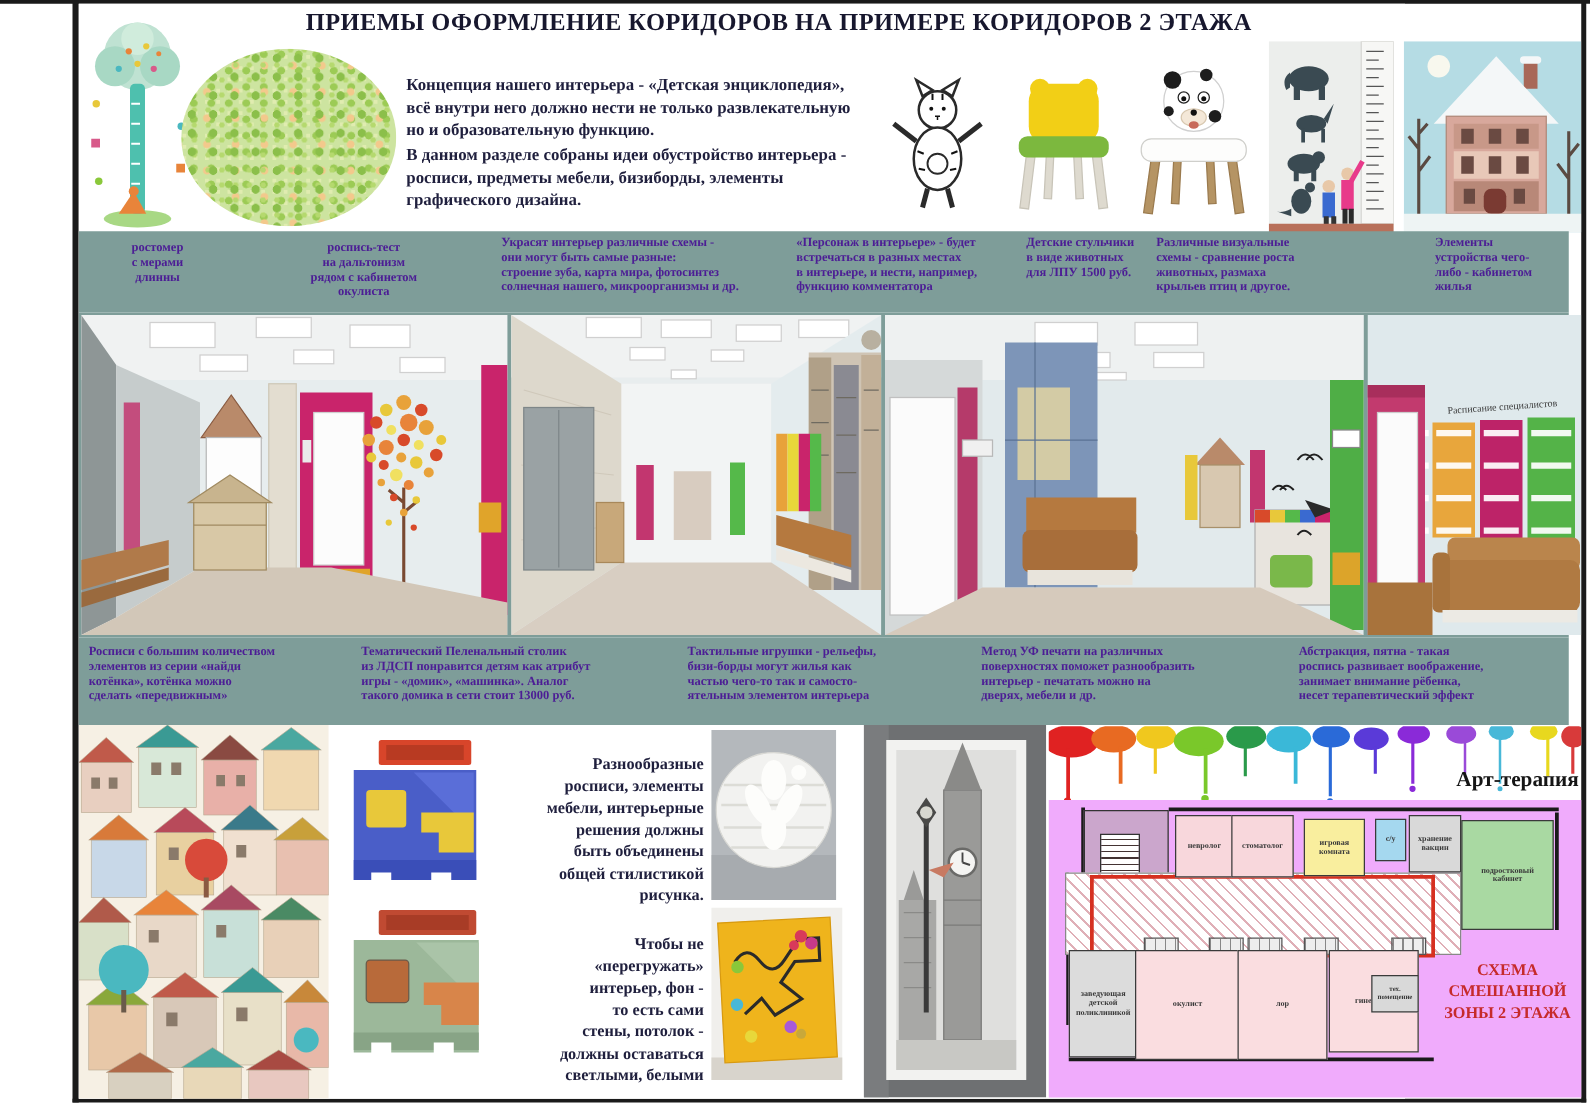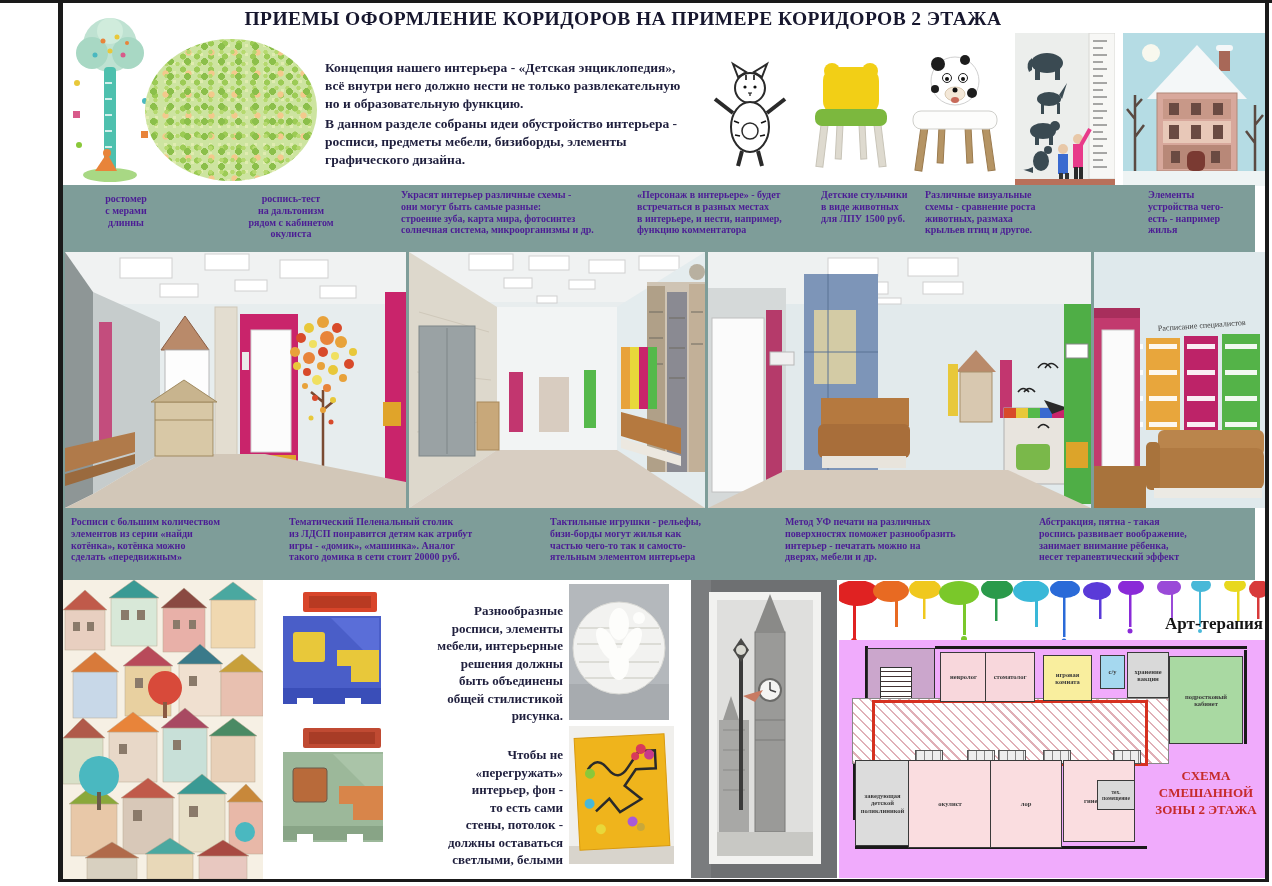--- a/index.html
+++ b/index.html
@@ -247,35 +247,35 @@
     <div class="cap center" style="left:8px;top:8px;width:110px">ростомер
 с мерами
 длинны</div>
     <div class="cap center" style="left:122px;top:8px;width:212px">роспись-тест
 на дальтонизм
 рядом с кабинетом
 окулиста</div>
     <div class="cap" style="left:338px;top:4px;width:300px">Украсят интерьер различные схемы -
 они могут быть самые разные:
 строение зуба, карта мира, фотосинтез
-солнечная система, микроорганизмы и др.</div>
+солнечная нашего, микроорганизмы и др.</div>
     <div class="cap" style="left:574px;top:4px;width:238px">«Персонаж в интерьере» - будет
 встречаться в разных местах
 в интерьере, и нести, например,
 функцию комментатора</div>
     <div class="cap" style="left:758px;top:4px;width:150px">Детские стульчики
 в виде животных
 для ЛПУ 1500 руб.</div>
     <div class="cap" style="left:862px;top:4px;width:222px">Различные визуальные
 схемы - сравнение роста
 животных, размаха
 крыльев птиц и другое.</div>
     <div class="cap" style="left:1085px;top:4px;width:105px">Элементы
 устройства чего-
-есть - например
+либо - кабинетом
 жилья</div>
   </div>
 
   <div class="abs teal" style="left:0;top:247px;width:1192px;height:260px"></div>
 
   <svg class="photo" style="left:2px" width="341" height="256" viewBox="0 0 341 256">
     <rect width="341" height="256" fill="#e7edee"></rect>
     <rect width="341" height="52" fill="#f0f2f2"></rect>
     <g fill="#fff" stroke="#d0d0d0">
       <rect x="55" y="6" width="52" height="20"></rect>
@@ -467,21 +467,21 @@
   </svg>
 
   <div class="band band2 teal">
     <div class="cap" style="left:8px;top:6px;width:218px">Росписи с большим количеством
 элементов из серии «найди
 котёнка», котёнка можно
 сделать «передвижным»</div>
     <div class="cap" style="left:226px;top:6px;width:276px">Тематический Пеленальный столик
 из ЛДСП понравится детям как атрибут
 игры - «домик», «машинка». Аналог
-такого домика в сети стоит 20000 руб.</div>
+такого домика в сети стоит 13000 руб.</div>
     <div class="cap" style="left:487px;top:6px;width:228px">Тактильные игрушки - рельефы,
 бизи-борды могут жилья как
 частью чего-то так и самосто-
 ятельным элементом интерьера</div>
     <div class="cap" style="left:722px;top:6px;width:252px">Метод УФ печати на различных
 поверхностях поможет разнообразить
 интерьер - печатать можно на
 дверях, мебели и др.</div>
     <div class="cap" style="left:976px;top:6px;width:212px">Абстракция, пятна - такая
 роспись развивает воображение,

